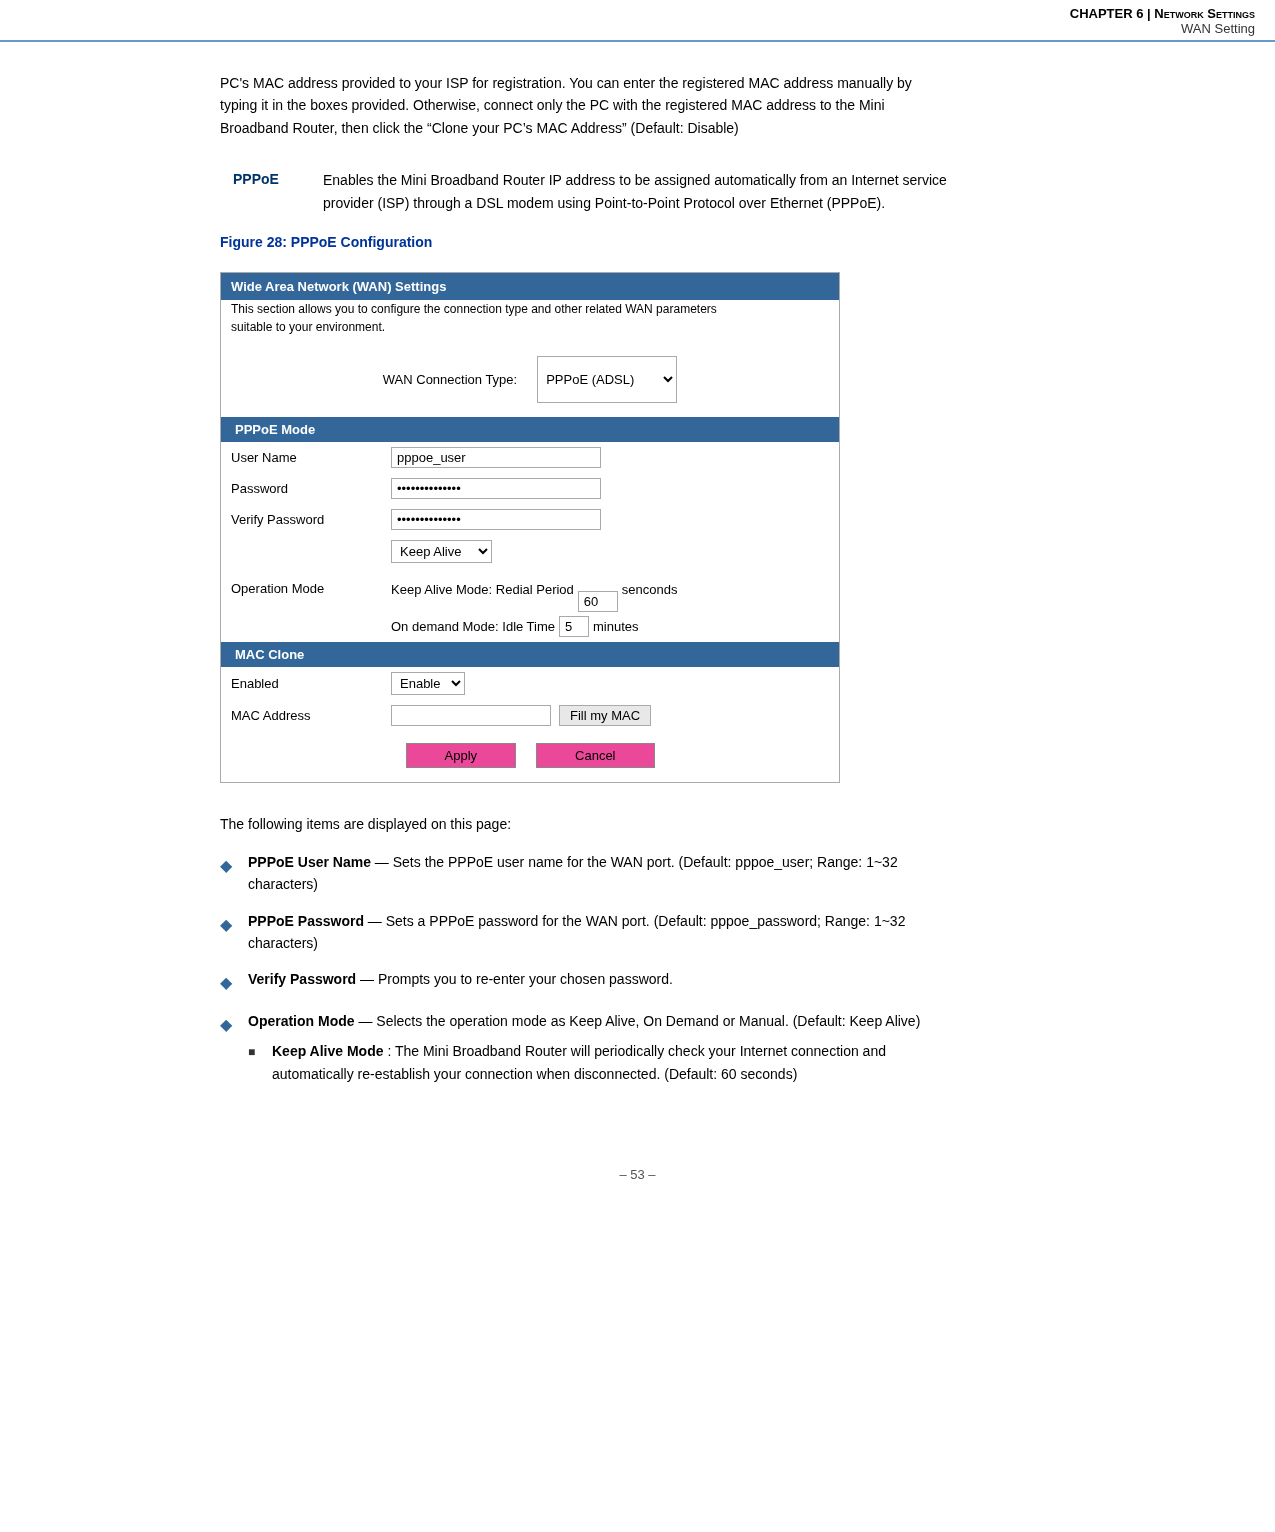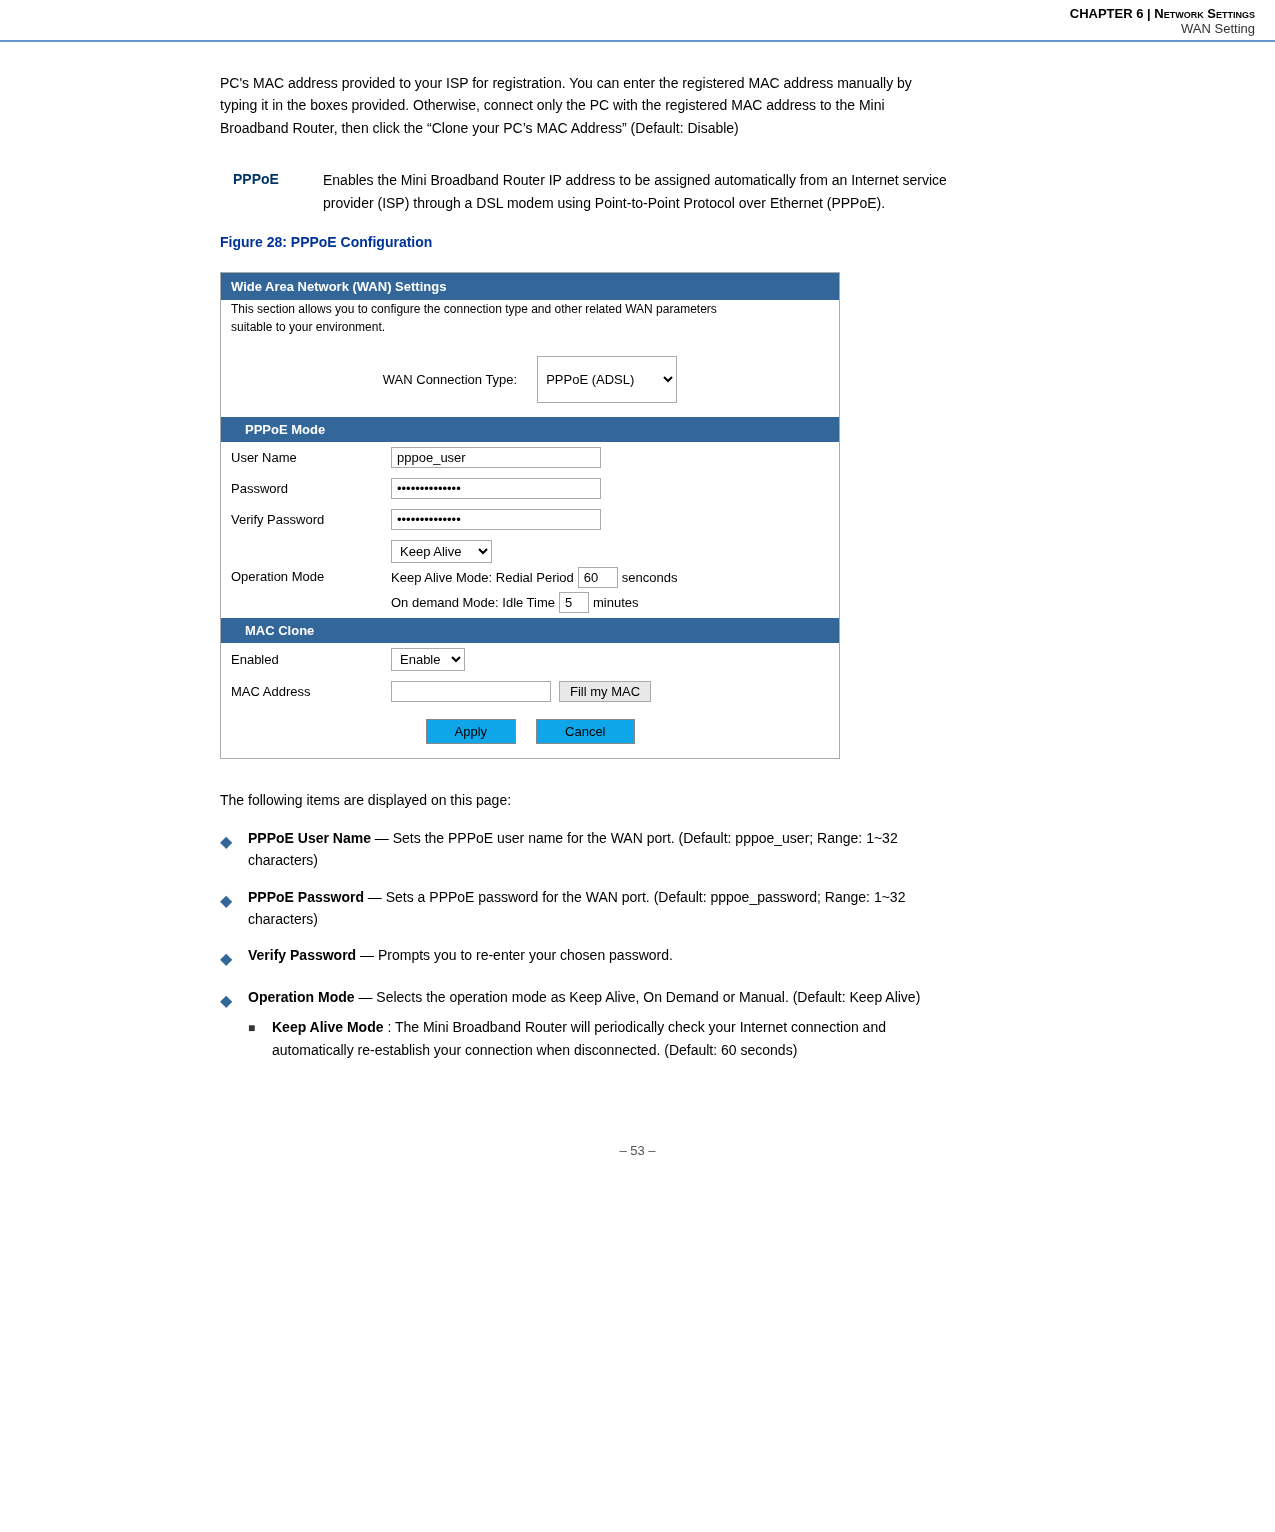--- a/index.html
+++ b/index.html
@@ -126,21 +126,21 @@
       background: #fff;
       width: 140px;
     }
 
     
     .section-header {
       background: #336699;
       color: #fff;
       font-weight: bold;
       font-size: 13px;
-      padding: 5px 24px;
+      padding: 5px 14px;
     }
 
     
     .form-table {
       width: 100%;
       border-collapse: collapse;
     }
     .form-table td {
       padding: 5px 10px;
       vertical-align: middle;
@@ -182,20 +182,21 @@
       display: flex;
       align-items: center;
       gap: 4px;
       font-size: 13px;
     }
     .redial-row input {
       width: 40px;
       border: 1px solid #aaa;
       padding: 2px 4px;
       font-size: 13px;
+      margin-top: 24px;
     }
     .idle-row {
       display: flex;
       align-items: center;
       gap: 4px;
       font-size: 13px;
     }
     .idle-row input {
       width: 40px;
       border: 1px solid #aaa;
@@ -234,22 +235,22 @@
 
     
     .action-buttons {
       display: flex;
       justify-content: center;
       gap: 20px;
       padding: 12px 0 14px 0;
     }
     .action-buttons button {
       font-size: 13px;
-      padding: 4px 28px;
-      background: #0ea5e9;
+      padding: 4px 38px;
+      background: #ec4899;
       border: 1px solid #888;
       cursor: pointer;
     }
 
     
     .following-text {
       font-size: 14px;
       line-height: 1.7;
       margin-bottom: 14px;
       max-width: 750px;

